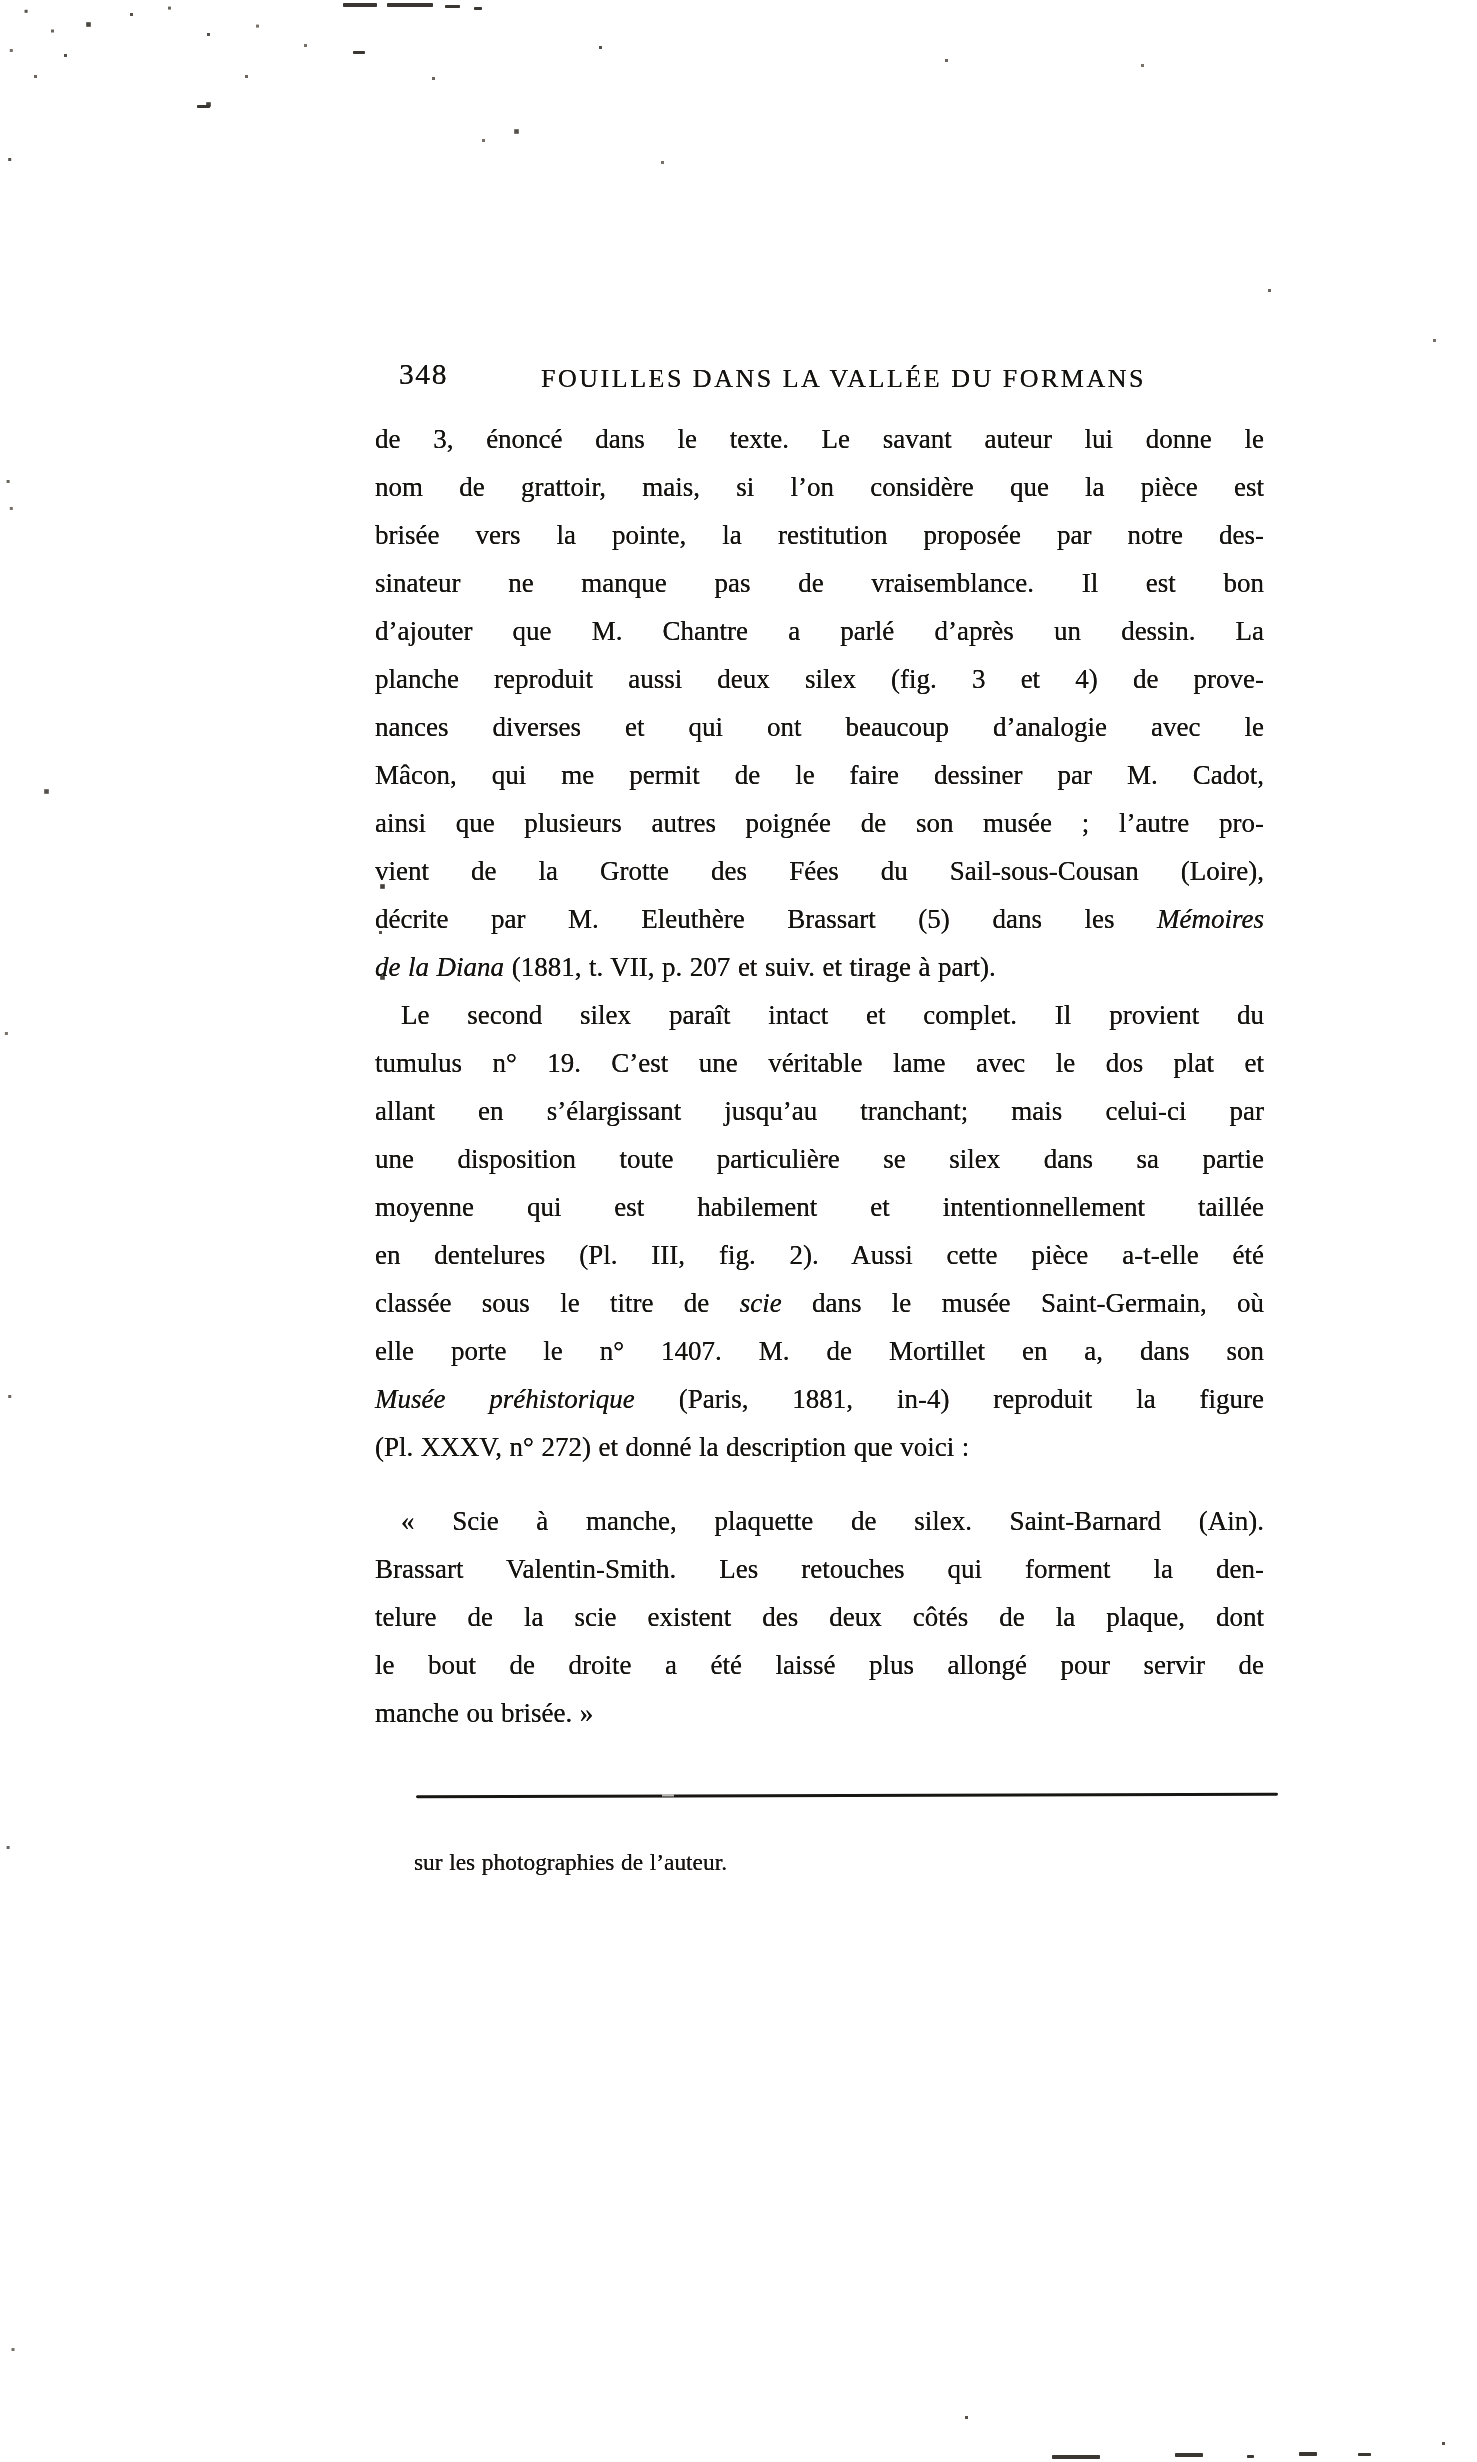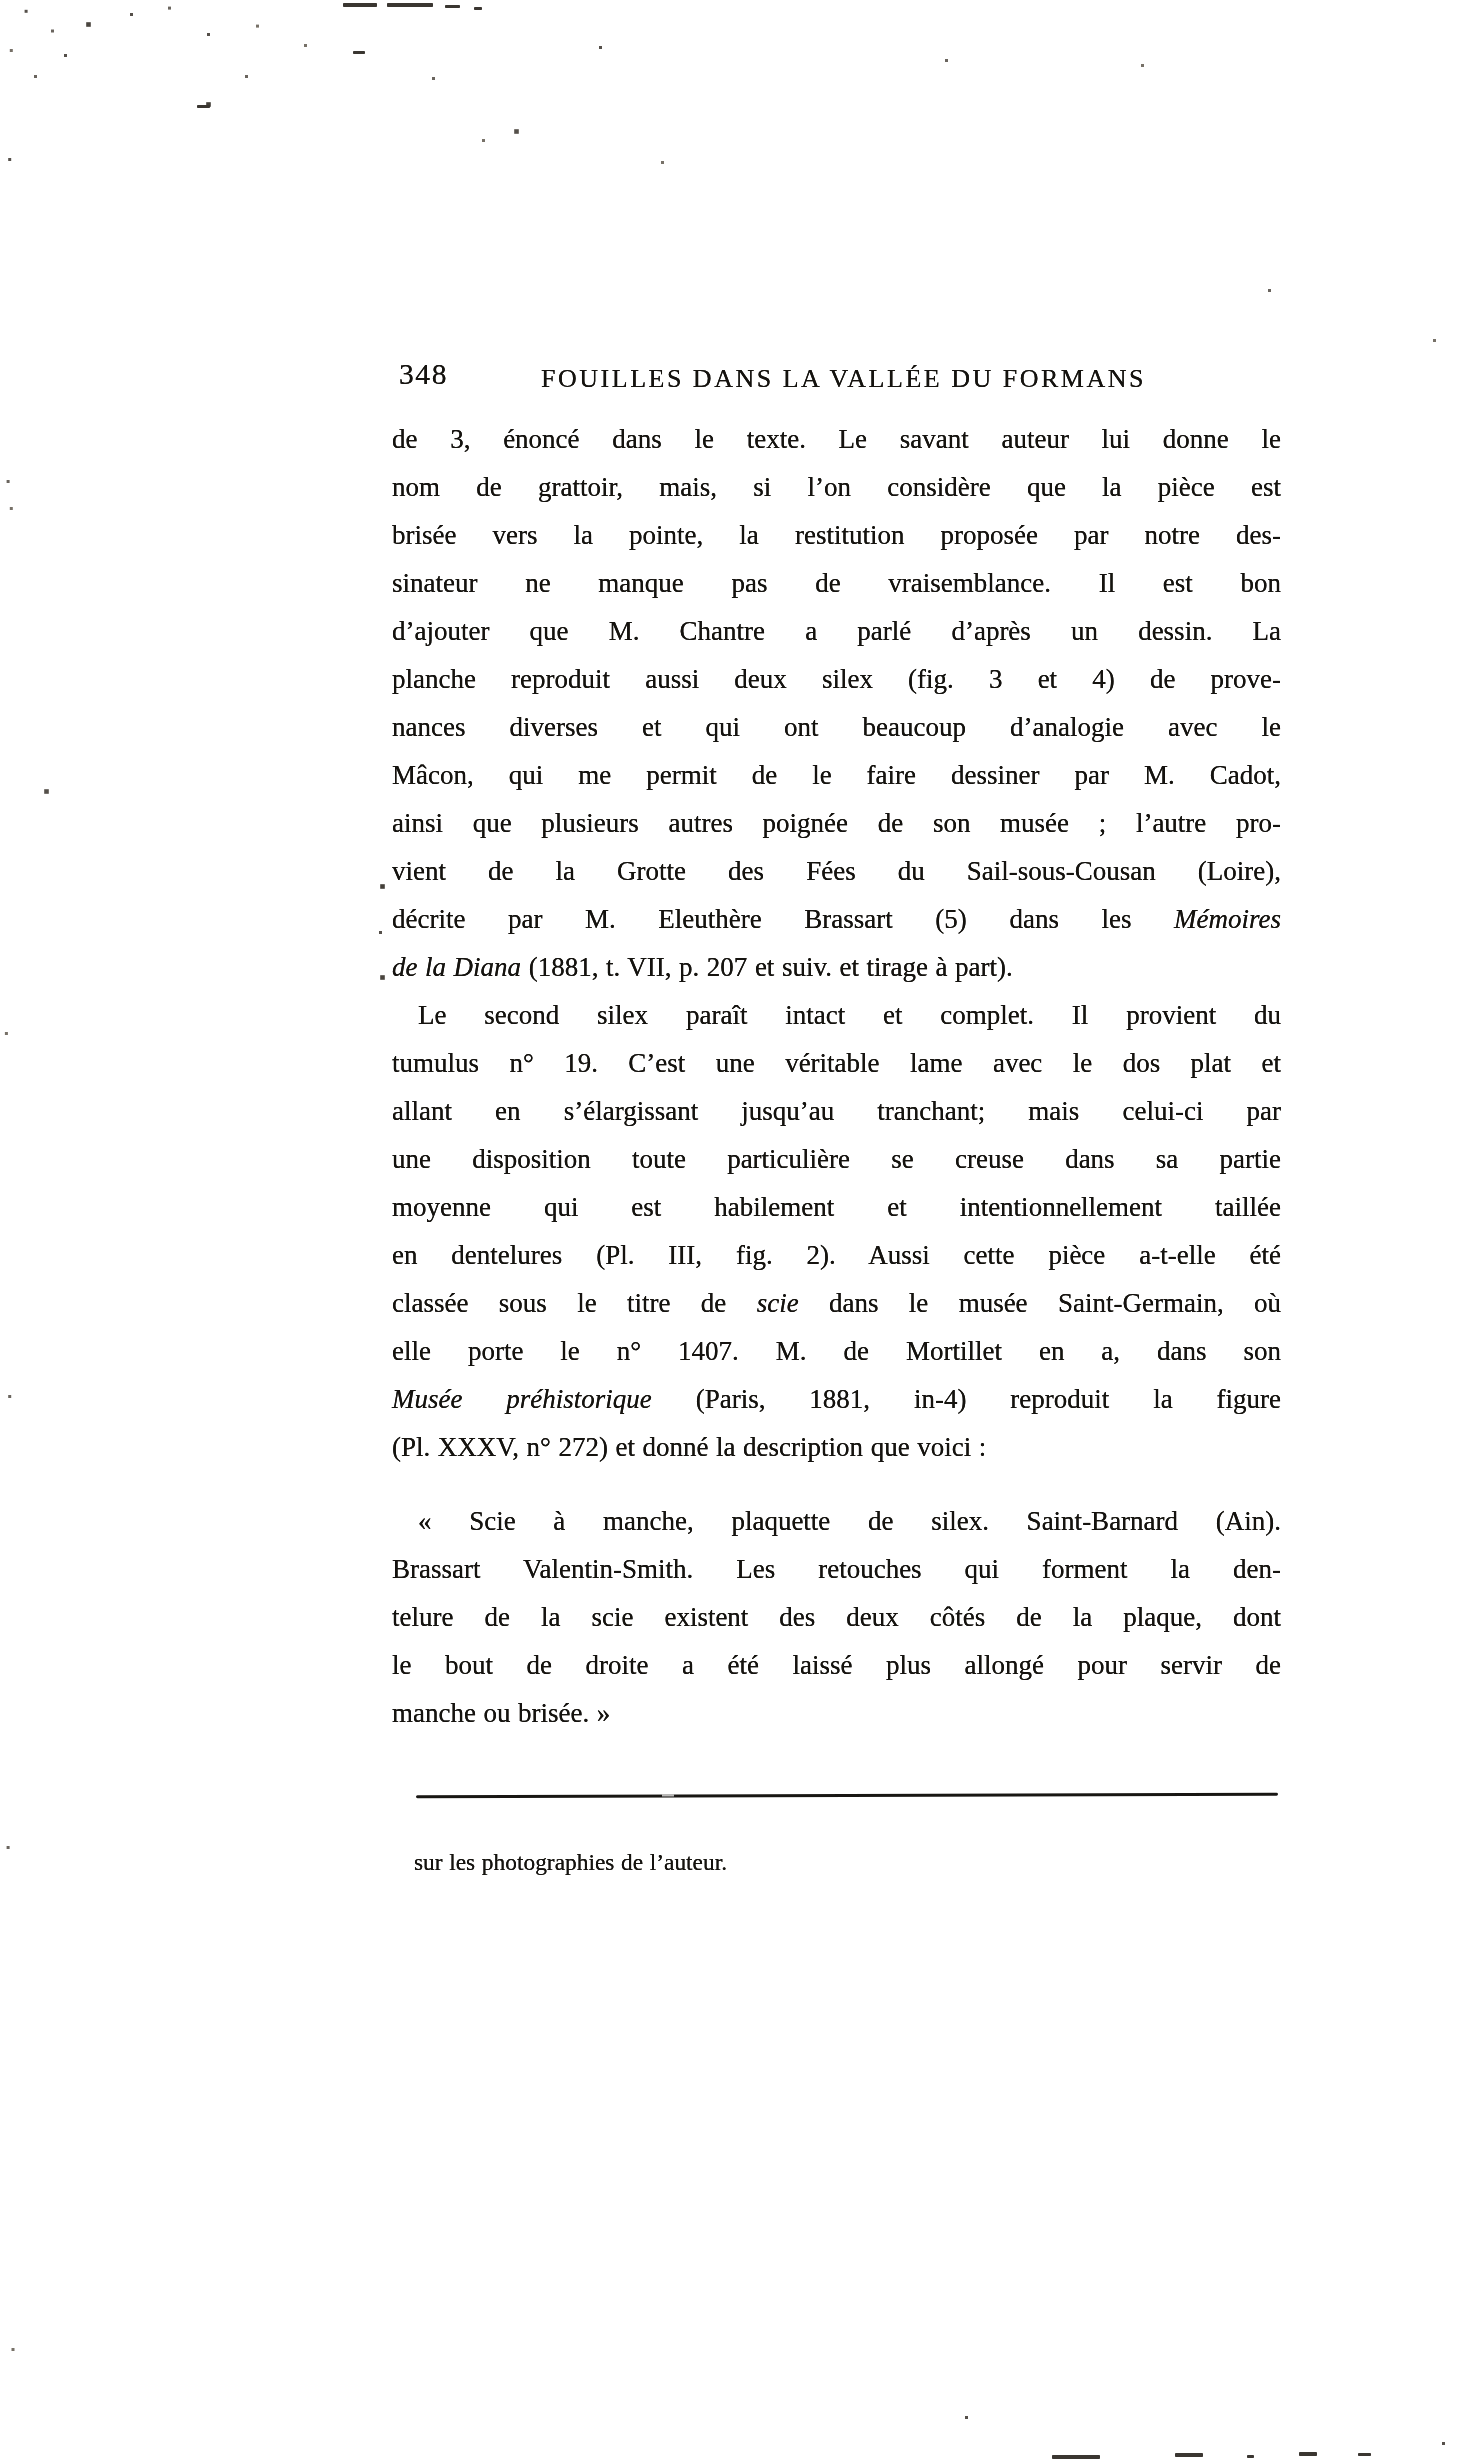--- a/index.html
+++ b/index.html
@@ -33,21 +33,21 @@
     font-size: 26px;
     letter-spacing: 2.5px;
     padding-top: 5.7px;
     white-space: nowrap;
     text-shadow: 0 0 0.6px currentColor;
   }
   
   .body-text {
     position: absolute;
     top: 415px;
-    left: 392px;
+    left: 375px;
     width: 889px;
     font-size: 27px;
     line-height: 48px;
     text-shadow: 0 0 0.6px currentColor;
   }
   .paragraph { }
   .paragraph.gap-before { margin-top: 26px; }
   .text-line {
     text-align: justify;
     text-align-last: justify;
@@ -171,21 +171,21 @@
         <div class="text-line"><span>Mâcon, qui me permit de le faire dessiner par M. Cadot,</span></div>
         <div class="text-line"><span>ainsi que plusieurs autres poignée de son musée ; l’autre pro-</span></div>
         <div class="text-line"><span>vient de la Grotte des Fées du Sail-sous-Cousan (Loire),</span></div>
         <div class="text-line"><span>décrite par M. Eleuthère Brassart (5) dans les </span><span class="it">Mémoires</span></div>
         <div class="text-line last-line"><span class="it">de la Diana</span><span> (1881, t. VII, p. 207 et suiv. et tirage à part).</span></div>
       </div>
       <div class="paragraph">
         <div class="text-line indent"><span>Le second silex paraît intact et complet. Il provient du</span></div>
         <div class="text-line"><span>tumulus n° 19. C’est une véritable lame avec le dos plat et</span></div>
         <div class="text-line"><span>allant en s’élargissant jusqu’au tranchant; mais celui-ci par</span></div>
-        <div class="text-line"><span>une disposition toute particulière se creuse dans sa partie</span></div>
+        <div class="text-line"><span>une disposition toute particulière se silex dans sa partie</span></div>
         <div class="text-line"><span>moyenne qui est habilement et intentionnellement taillée</span></div>
         <div class="text-line"><span>en dentelures (Pl. III, fig. 2). Aussi cette pièce a-t-elle été</span></div>
         <div class="text-line"><span>classée sous le titre de </span><span class="it">scie</span><span> dans le musée Saint-Germain, où</span></div>
         <div class="text-line"><span>elle porte le n° 1407. M. de Mortillet en a, dans son</span></div>
         <div class="text-line"><span class="it">Musée préhistorique</span><span> (Paris, 1881, in-4) reproduit la figure</span></div>
         <div class="text-line last-line"><span>(Pl. XXXV, n° 272) et donné la description que voici :</span></div>
       </div>
       <div class="paragraph gap-before">
         <div class="text-line indent"><span>« Scie à manche, plaquette de silex. Saint-Barnard (Ain).</span></div>
         <div class="text-line"><span>Brassart Valentin-Smith. Les retouches qui forment la den-</span></div>

